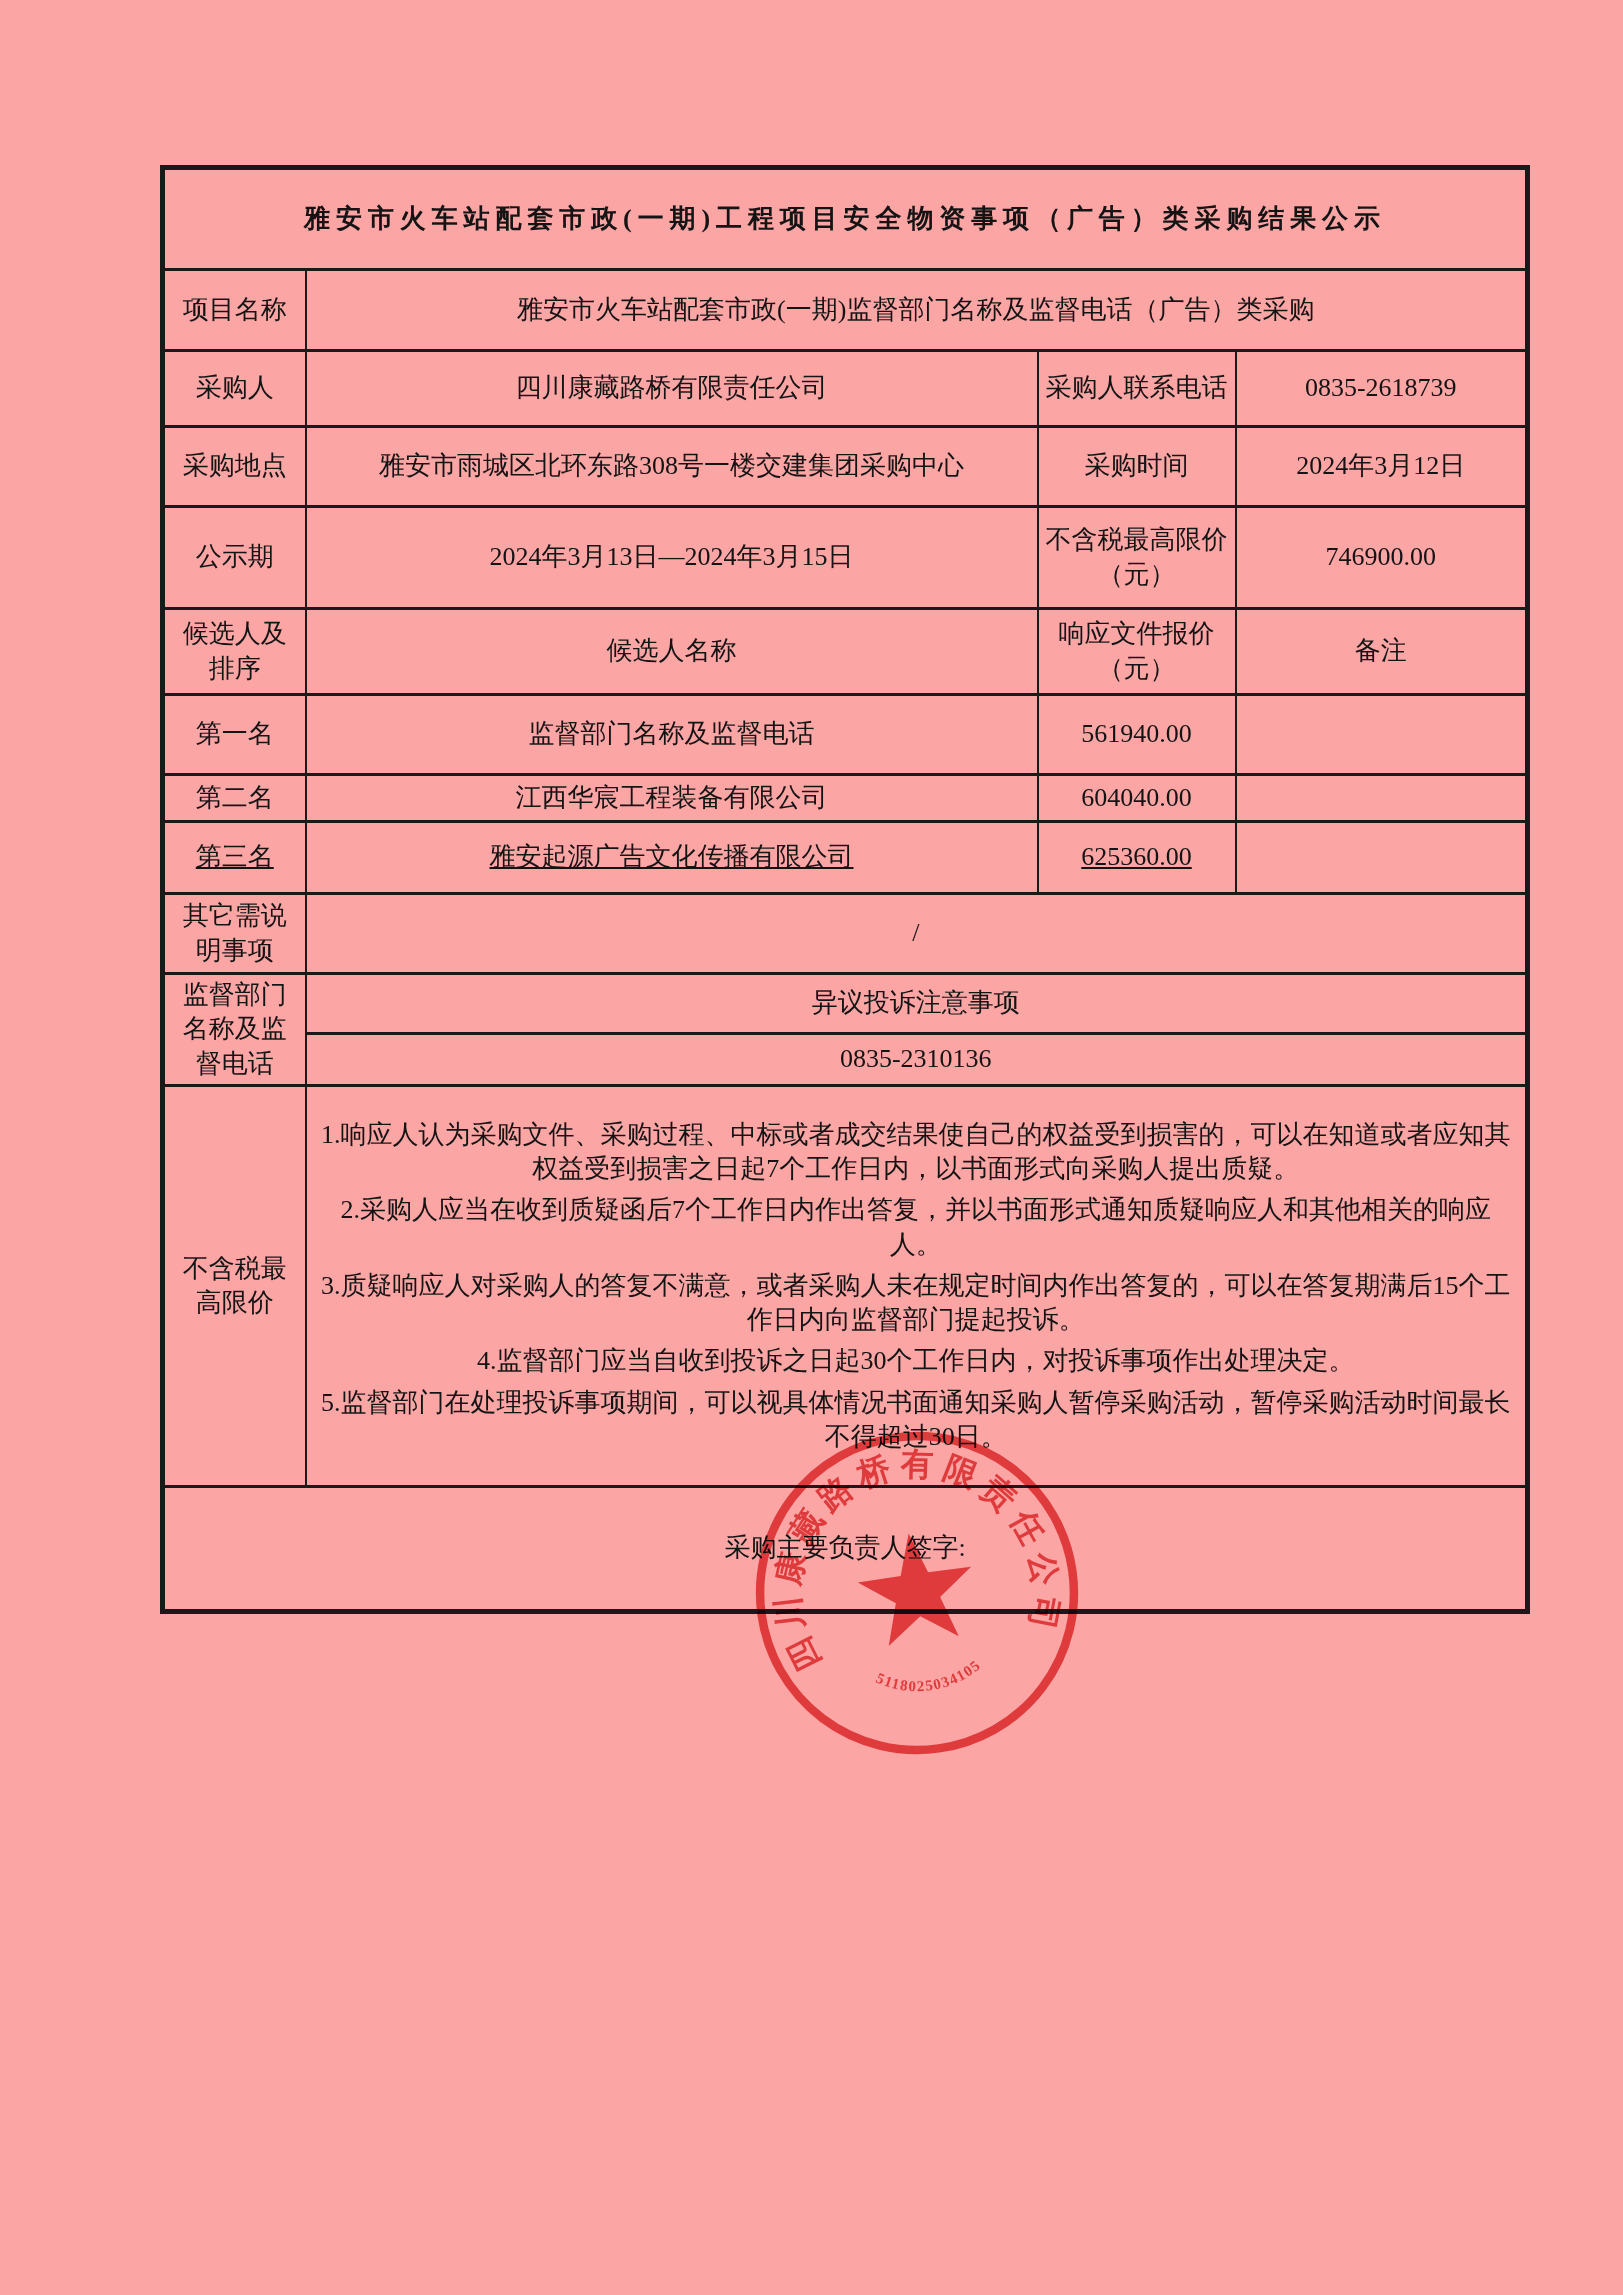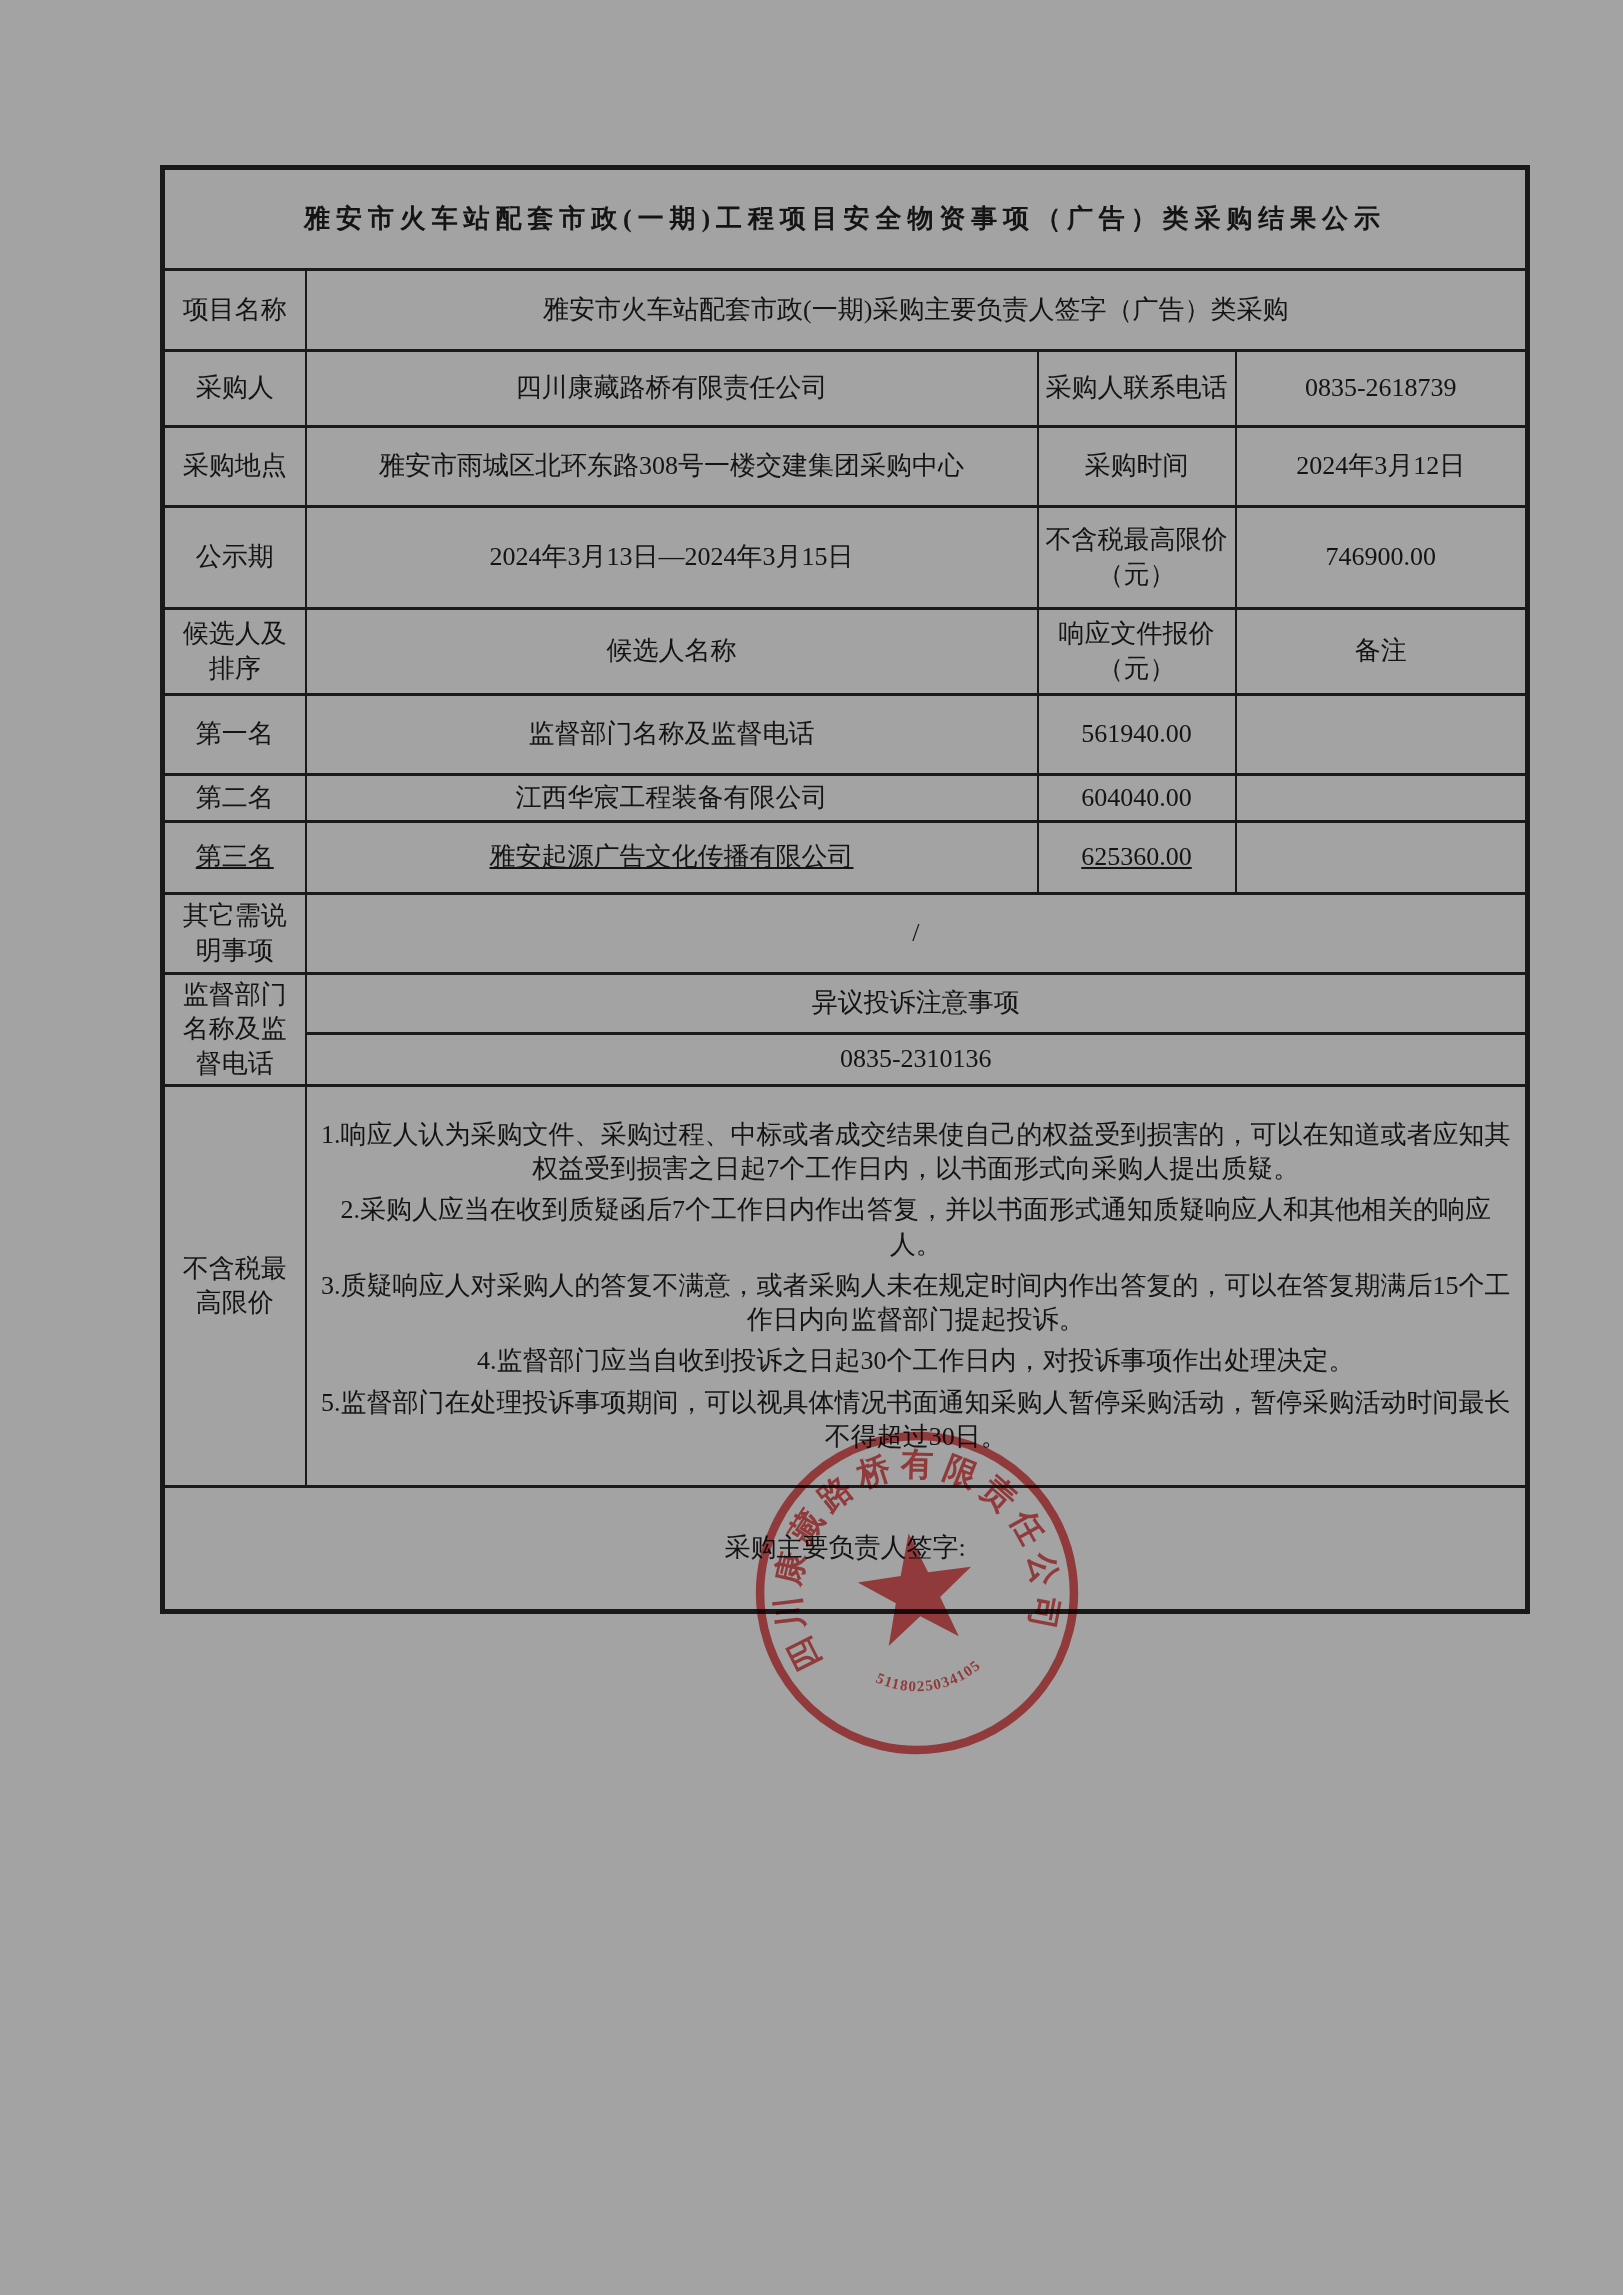--- a/index.html
+++ b/index.html
@@ -1,19 +1,19 @@
 <!DOCTYPE html>
 <html style="font-size:10.5px"><head>
 <meta charset="utf-8">
 <style>
   html,body{margin:0;padding:0;background:#ffffff;}
   .page{
     position:relative;
     width:1623px;height:2295px;
-    background:#a3a3a3;
+    background:#fca5a5;
     font-family:"Liberation Serif","DejaVu Serif",serif;
     color:#141414;
     overflow:hidden;
   }
   table.doc{
     position:absolute;left:160px;top:165px;
     width:1365px;
     border-collapse:collapse;
     table-layout:fixed;
   }
@@ -95,21 +95,21 @@
       <col style="width:292px">
     </colgroup>
 
     <tbody>
         <tr class="h-title">
       <td colspan="4" class="title">雅安市火车站配套市政(一期)工程项目安全物资事项（广告）类采购结果公示</td>
     </tr>
 
     <tr class="h-project">
       <td class="lbl">项目名称</td>
-      <td colspan="3">雅安市火车站配套市政(一期)采购主要负责人签字（广告）类采购</td>
+      <td colspan="3">雅安市火车站配套市政(一期)监督部门名称及监督电话（广告）类采购</td>
     </tr>
 
     <tr class="h-purchaser">
       <td class="lbl">采购人</td>
       <td>四川康藏路桥有限责任公司</td>
       <td class="lbl">采购人联系电话</td>
       <td>0835-2618739</td>
     </tr>
 
     <tr class="h-location">

